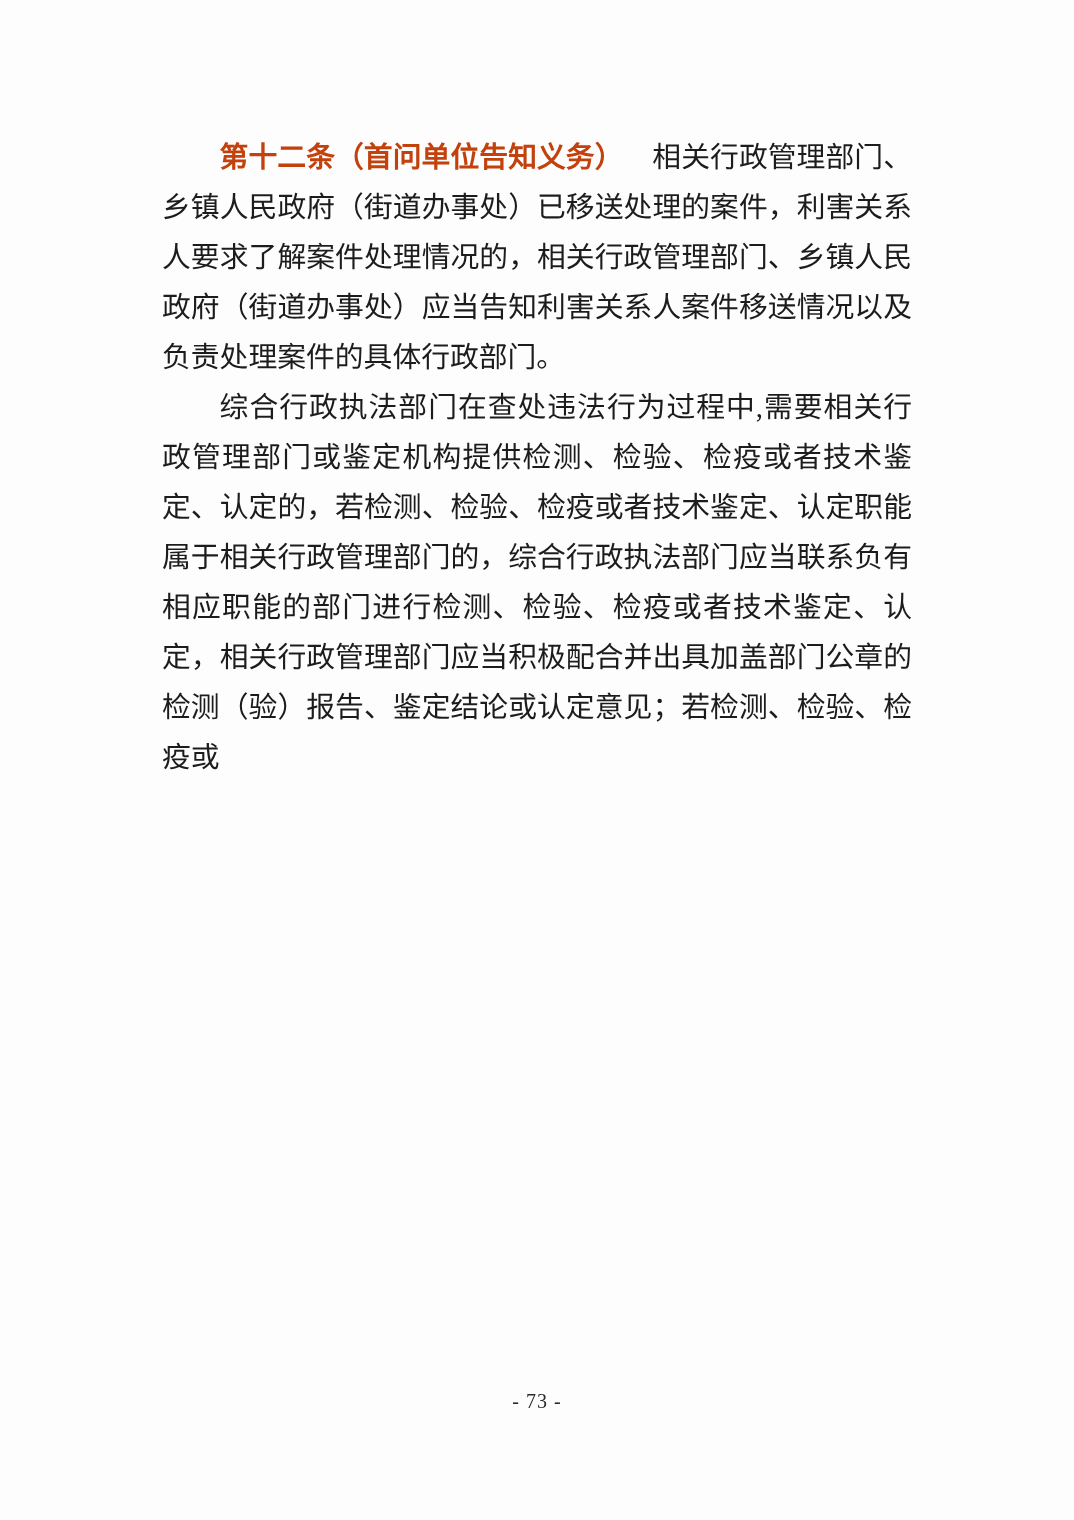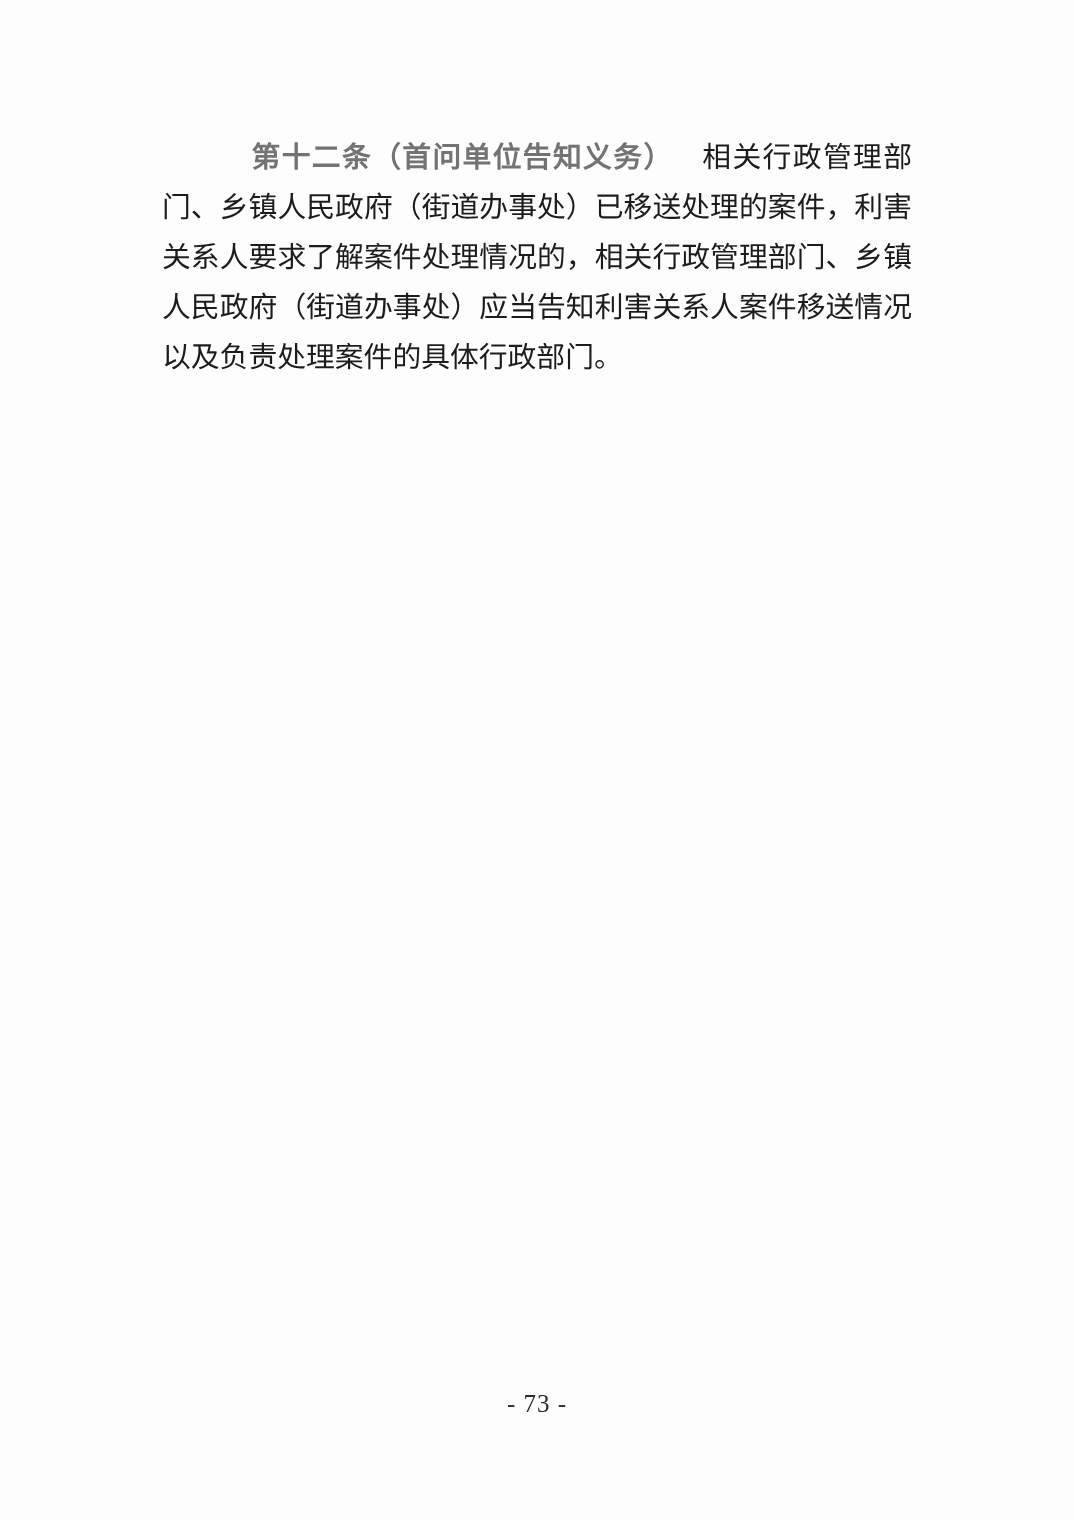--- a/index.html
+++ b/index.html
@@ -30,49 +30,49 @@
     text-align: justify;
     text-justify: inter-ideograph;
     letter-spacing: 0;
   }
   .para.indent {
     text-indent: 2em;
   }
   .lead {
     font-family: "Liberation Sans", "DejaVu Sans", sans-serif;
     font-weight: 700;
-    color: #737373;
+    color: #c2410c;
     margin-right: 1em;
-    margin-left: 32px;
   }
   .page-footer {
     position: absolute;
     top: 1390px;
     left: 0;
     width: 100%;
     text-align: center;
   }
   .page-number {
     font-family: "Liberation Serif", "DejaVu Serif", serif;
-    font-size: 25px;
+    font-size: 20px;
     color: #2a2a2a;
     letter-spacing: 1px;
     margin-top: 48px;
   }
 </style>
 </head>
 <body>
 
 <div class="page">
   <main class="content">
 
 
 
     <p class="para indent"><span class="lead">第十二条（首问单位告知义务）</span><span>相关行政管理部门、乡镇人民政府（街道办事处）已移送处理的案件，利害关系人要求了解案件处理情况的，相关行政管理部门、乡镇人民政府（街道办事处）应当告知利害关系人案件移送情况以及负责处理案件的具体行政部门。</span></p>
 
 
+    <p class="para indent">综合行政执法部门在查处违法行为过程中,需要相关行政管理部门或鉴定机构提供检测、检验、检疫或者技术鉴定、认定的，若检测、检验、检疫或者技术鉴定、认定职能属于相关行政管理部门的，综合行政执法部门应当联系负有相应职能的部门进行检测、检验、检疫或者技术鉴定、认定，相关行政管理部门应当积极配合并出具加盖部门公章的检测（验）报告、鉴定结论或认定意见；若检测、检验、检疫或</p>
 
   </main>
 
   <footer class="page-footer">
     <span class="page-number">- 73 -</span>
   </footer>
 </div>
 
 </body></html>

